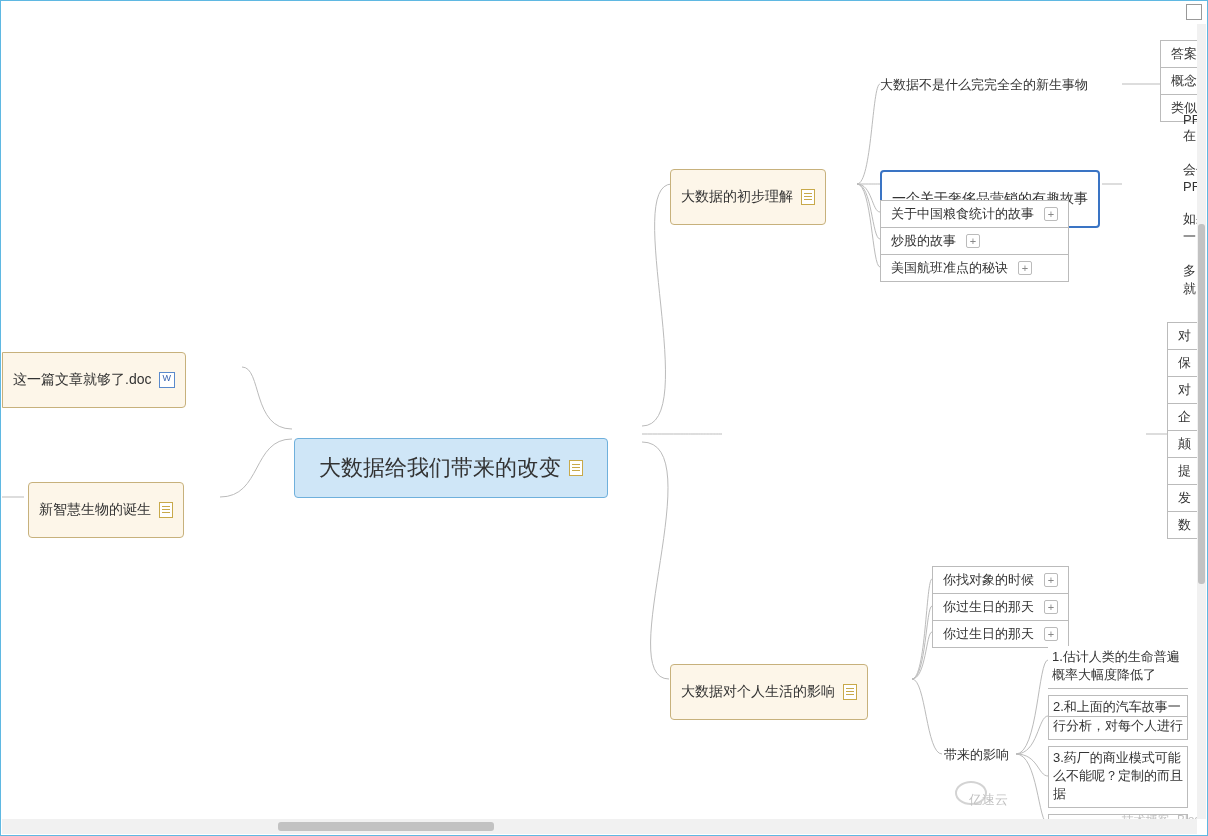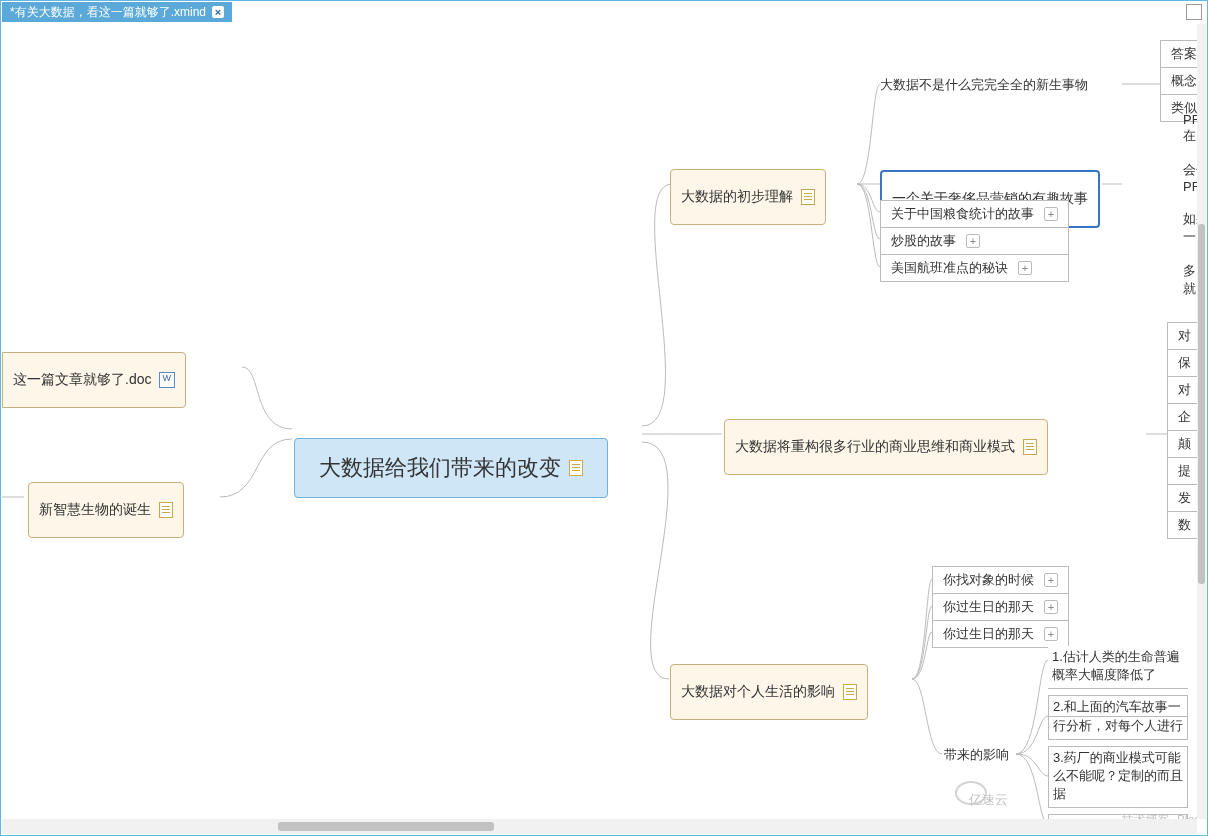--- a/index.html
+++ b/index.html
@@ -34,24 +34,20 @@
   .wm{position:absolute;right:-8px;bottom:-10px;width:230px;pointer-events:none;opacity:0.85;}
   .wm .big{font-family:Arial;font-weight:bold;font-size:28px;color:#ccc;text-shadow:0 0 2px #ddd;letter-spacing:-1px;}
   .wm .cloud{width:28px;height:20px;border:2px solid #ccc;border-radius:50%;position:absolute;left:-20px;bottom:24px;}
   .wm .sub{font-size:12px;color:#b7b7b7;text-align:right;}
 </style>
 </head>
 <body>
 
 <div class="outer-frame">
   <div class="tab-strip">
-    <div class="tab">
-      <span>*有关大数据，看这一篇就够了.xmind</span>
-      <span class="tab-close">×</span>
-    </div>
     <div class="max-icon"></div>
   </div>
 
   <div class="canvas">
 
     <svg class="connectors">
 
       <path d="M640 402 C700 402 620 160 670 160"></path>
 
       <path d="M640 410 C700 410 700 410 720 410"></path>
@@ -141,24 +137,20 @@
       <div class="leaf">
           <span>炒股的故事</span>
           <span class="expand">+</span>
         </div>
       <div class="leaf last">
           <span>美国航班准点的秘诀</span>
           <span class="expand">+</span>
         </div>
     </div>
 
-    <div class="node" style="left:722px;top:395px;">
-      <span>大数据将重构很多行业的商业思维和商业模式</span>
-      <span class="notes-icon"></span>
-    </div>
     <div class="stack" style="left:1165px;top:298px;">
       <div class="leaf">
           <span>对</span>
         </div>
       <div class="leaf">
           <span>保</span>
         </div>
       <div class="leaf">
           <span>对</span>
         </div>

